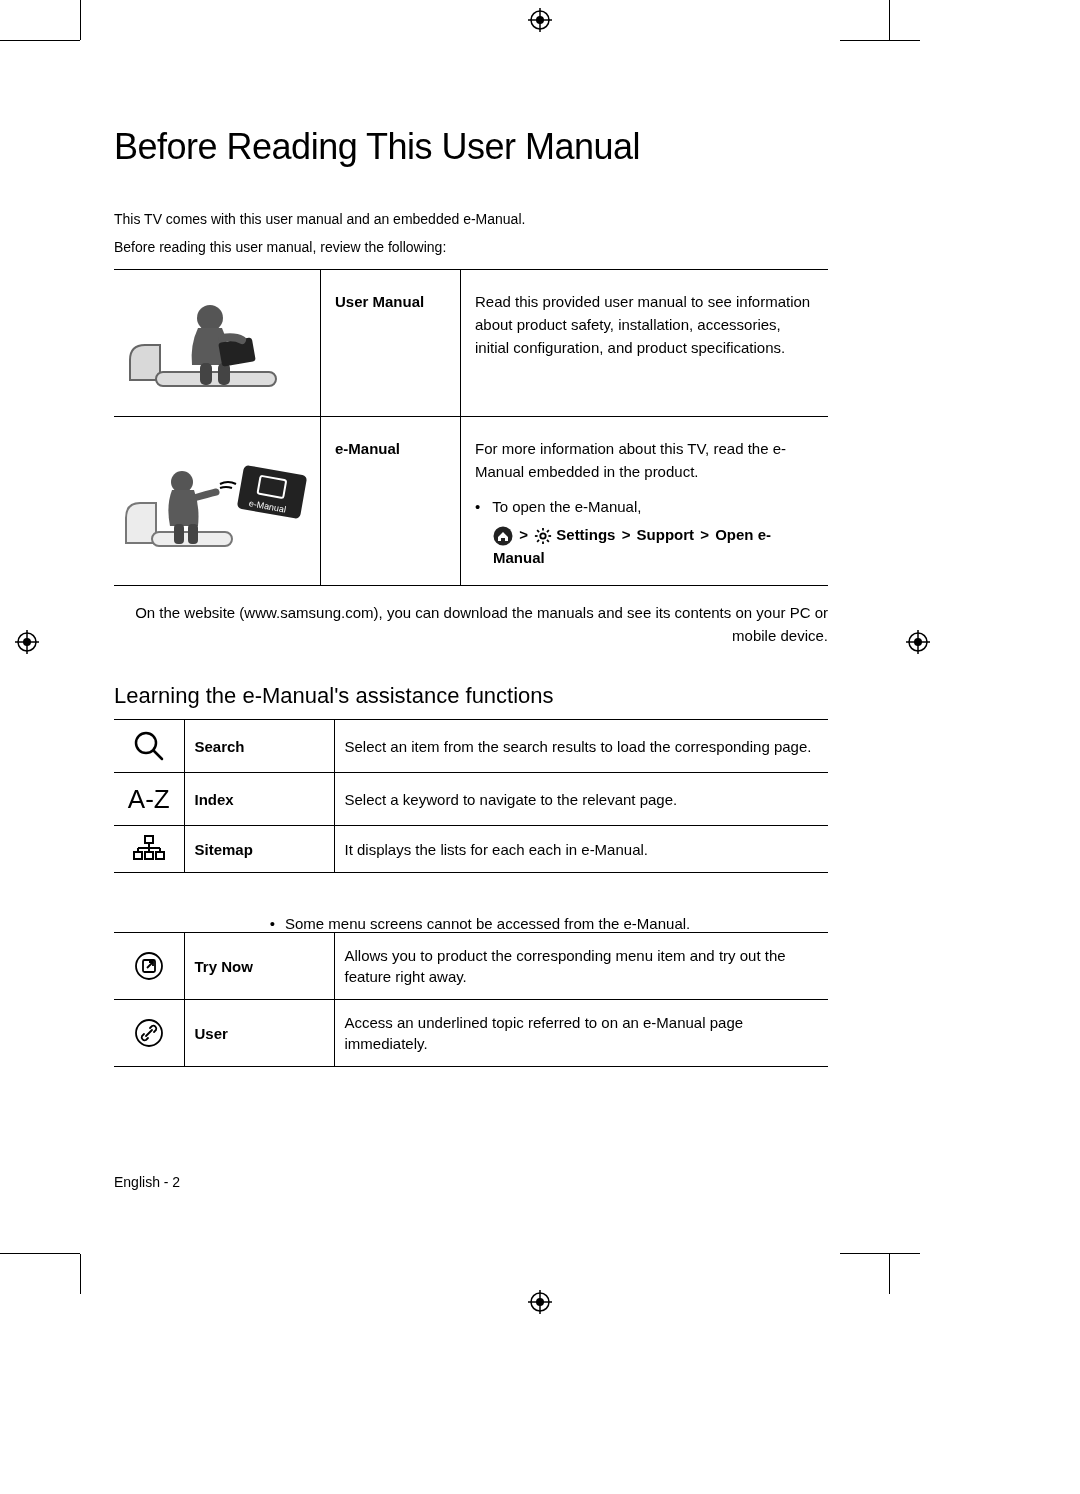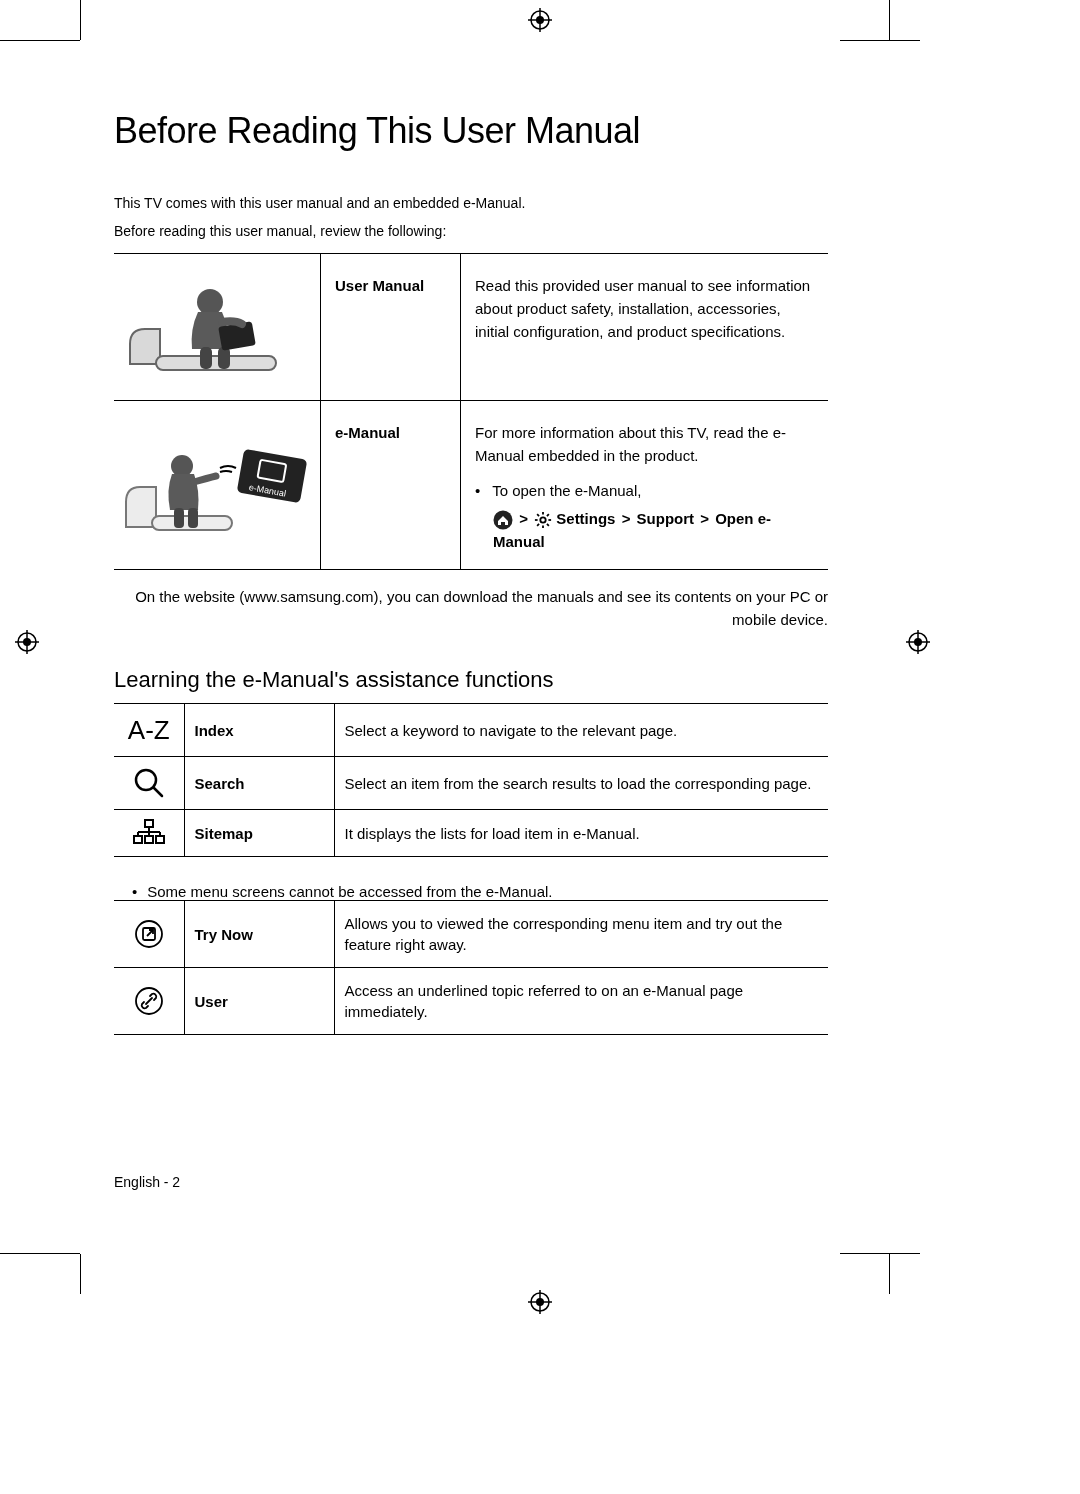--- a/index.html
+++ b/index.html
@@ -16,21 +16,21 @@
   .br-h { bottom: 240px; right: 160px; } .br-v { bottom: 200px; right: 190px; }
 
   
   .reg { position: absolute; width: 24px; height: 24px; }
   .reg.top { top: 8px; left: 50%; transform: translateX(-50%); }
   .reg.bottom { bottom: 180px; left: 50%; transform: translateX(-50%); }
   .reg.left { top: 630px; left: 15px; }
   .reg.right { top: 630px; right: 150px; }
   .reg svg { width: 24px; height: 24px; }
 
-  .page { position: absolute; left: 114px; top: 110px; width: 714px; }
+  .page { position: absolute; left: 114px; top: 126px; width: 714px; }
 
   h1 { font-size: 36px; font-weight: 400; letter-spacing: -0.5px; margin-bottom: 40px; }
   .intro { font-size: 14px; line-height: 1.6; margin-bottom: 6px; }
 
   table.main { width: 100%; border-collapse: collapse; margin-top: 10px; }
   table.main td { border-top: 1px solid #000; border-bottom: 1px solid #000; padding: 20px 10px 16px 14px; font-size: 15px; vertical-align: top; line-height: 1.55; }
   table.main td.img { width: 200px; padding-left: 6px; border-right: 1px solid #000; vertical-align: middle; }
   table.main td.name { width: 140px; font-weight: bold; border-right: 1px solid #000; }
   table.main td.name-top { vertical-align: top; }
   table.main td.desc ul { list-style: none; margin-top: 12px; }
@@ -45,21 +45,21 @@
   h2 { font-size: 22px; font-weight: 400; margin-top: 36px; margin-bottom: 10px; }
 
   table.fn { width: 100%; border-collapse: collapse; }
   table.fn td { border-top: 1px solid #000; border-bottom: 1px solid #000; padding: 12px 10px; font-size: 15px; vertical-align: middle; line-height: 1.4; }
   table.fn td.icon { width: 70px; text-align: center; border-right: 1px solid #000; padding: 8px 4px; }
   table.fn td.icon svg { display: block; margin: 0 auto; }
   table.fn td.icon .az { font-size: 26px; font-weight: 400; }
   table.fn td.fname { width: 150px; font-weight: bold; border-right: 1px solid #000; }
   table.fn td.fdesc {}
 
-  .note-list { margin-top: 26px; list-style: none; }
+  .note-list { margin-top: 42px; list-style: none; text-align: center; }
   .note-list li { font-size: 15px; }
   .note-list li::before { content: "•"; margin-right: 10px; margin-left: 18px; }
 
   .footer { position: absolute; left: 114px; top: 1174px; font-size: 14px; }
 
   
   .illus { width: 190px; height: 110px; }
 </style>
 </head>
 <body>
@@ -200,50 +200,50 @@
   </tbody>
     </table>
 
   <p class="website-note">On the website (www.samsung.com), you can download the manuals and see its contents on your PC or mobile device.</p>
 
   <h2>Learning the e-Manual's assistance functions</h2>
 
   <table class="fn">
     <tbody>
         <tr>
+      <td class="icon">
+        <svg width="36" height="36" viewBox="0 0 36 36">
+              <circle cx="15" cy="15" r="10" fill="none" stroke="#000" stroke-width="2.5"></circle>
+              <line x1="23" y1="23" x2="31" y2="31" stroke="#000" stroke-width="2.5" stroke-linecap="round"></line>
+            </svg>
+      </td>
+      <td class="fname">Search</td>
+      <td class="fdesc">Select an item from the search results to load the corresponding page.</td>
+    </tr>
+    <tr>
       <td class="icon"><span class="az">A-Z</span></td>
       <td class="fname">Index</td>
       <td class="fdesc">Select a keyword to navigate to the relevant page.</td>
-    </tr>
-    <tr>
-      <td class="icon">
-        <svg width="36" height="36" viewBox="0 0 36 36">
-              <circle cx="15" cy="15" r="10" fill="none" stroke="#000" stroke-width="2.5"></circle>
-              <line x1="23" y1="23" x2="31" y2="31" stroke="#000" stroke-width="2.5" stroke-linecap="round"></line>
-            </svg>
-      </td>
-      <td class="fname">Search</td>
-      <td class="fdesc">Select an item from the search results to load the corresponding page.</td>
     </tr>
     <tr>
       <td class="icon">
         <svg width="36" height="30" viewBox="0 0 36 30">
               <rect x="14" y="2" width="8" height="7" fill="none" stroke="#000" stroke-width="2"></rect>
               <line x1="18" y1="9" x2="18" y2="14" stroke="#000" stroke-width="2"></line>
               <line x1="7" y1="14" x2="29" y2="14" stroke="#000" stroke-width="2"></line>
               <line x1="7" y1="14" x2="7" y2="18" stroke="#000" stroke-width="2"></line>
               <line x1="18" y1="14" x2="18" y2="18" stroke="#000" stroke-width="2"></line>
               <line x1="29" y1="14" x2="29" y2="18" stroke="#000" stroke-width="2"></line>
               <rect x="3" y="18" width="8" height="7" fill="none" stroke="#000" stroke-width="2"></rect>
               <rect x="14" y="18" width="8" height="7" fill="none" stroke="#000" stroke-width="2"></rect>
               <rect x="25" y="18" width="8" height="7" fill="none" stroke="#000" stroke-width="2"></rect>
             </svg>
       </td>
       <td class="fname">Sitemap</td>
-      <td class="fdesc">It displays the lists for load item in e-Manual.</td>
+      <td class="fdesc">It displays the lists for each each in e-Manual.</td>
     </tr>
   </tbody>
     </table>
 
   <ul class="note-list">
     <li>Some menu screens cannot be accessed from the e-Manual.</li>
   </ul>
 
 
   <table class="fn">
@@ -251,21 +251,21 @@
         <tr>
       <td class="icon">
         <svg width="30" height="30" viewBox="0 0 30 30">
               <circle cx="15" cy="15" r="13" fill="none" stroke="#000" stroke-width="1.8"></circle>
               <rect x="9" y="9" width="12" height="12" rx="1.5" fill="none" stroke="#000" stroke-width="1.8"></rect>
               <line x1="13" y1="17" x2="19" y2="11" stroke="#000" stroke-width="1.8"></line>
               <polyline points="15,11 19,11 19,15" fill="none" stroke="#000" stroke-width="1.8"></polyline>
             </svg>
       </td>
       <td class="fname">Try Now</td>
-      <td class="fdesc">Allows you to viewed the corresponding menu item and try out the feature right away.</td>
+      <td class="fdesc">Allows you to product the corresponding menu item and try out the feature right away.</td>
     </tr>
     <tr>
       <td class="icon">
         <svg width="30" height="30" viewBox="0 0 30 30">
               <circle cx="15" cy="15" r="13" fill="none" stroke="#000" stroke-width="1.8"></circle>
               <path d="M12 18 L18 12" stroke="#000" stroke-width="1.8" stroke-linecap="round"></path>
               <path d="M10 16 L8 18 a3 3 0 0 0 4 4 L14 20" fill="none" stroke="#000" stroke-width="1.8" stroke-linecap="round"></path>
               <path d="M20 14 L22 12 a3 3 0 0 0 -4 -4 L16 10" fill="none" stroke="#000" stroke-width="1.8" stroke-linecap="round"></path>
             </svg>
       </td>

